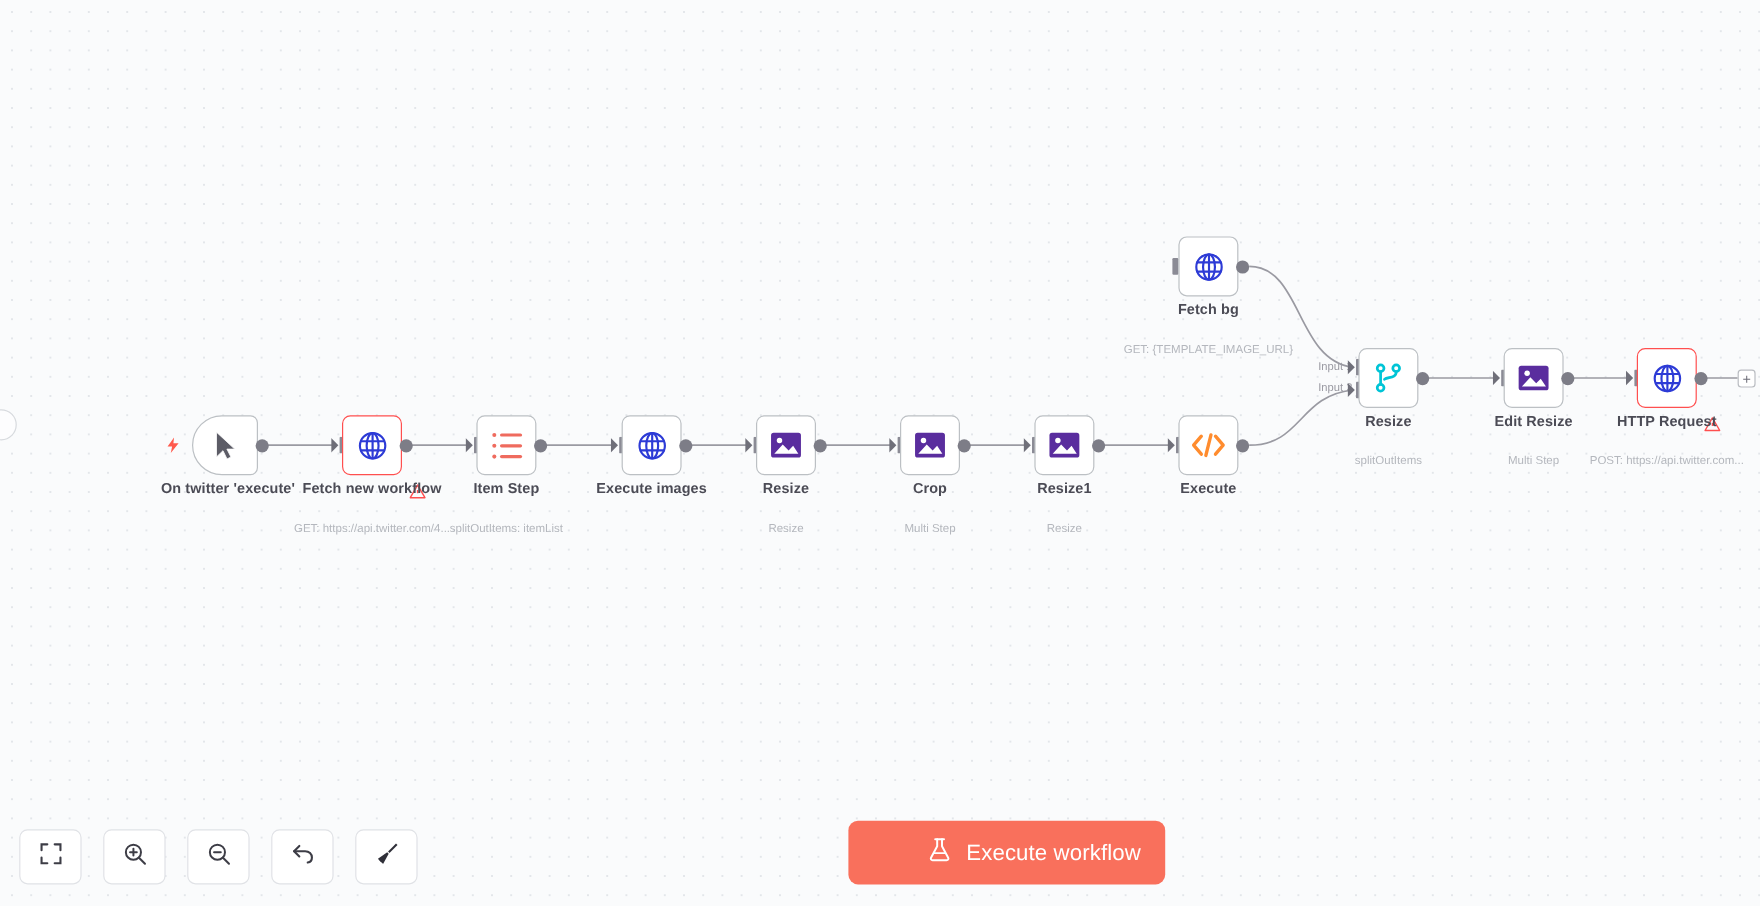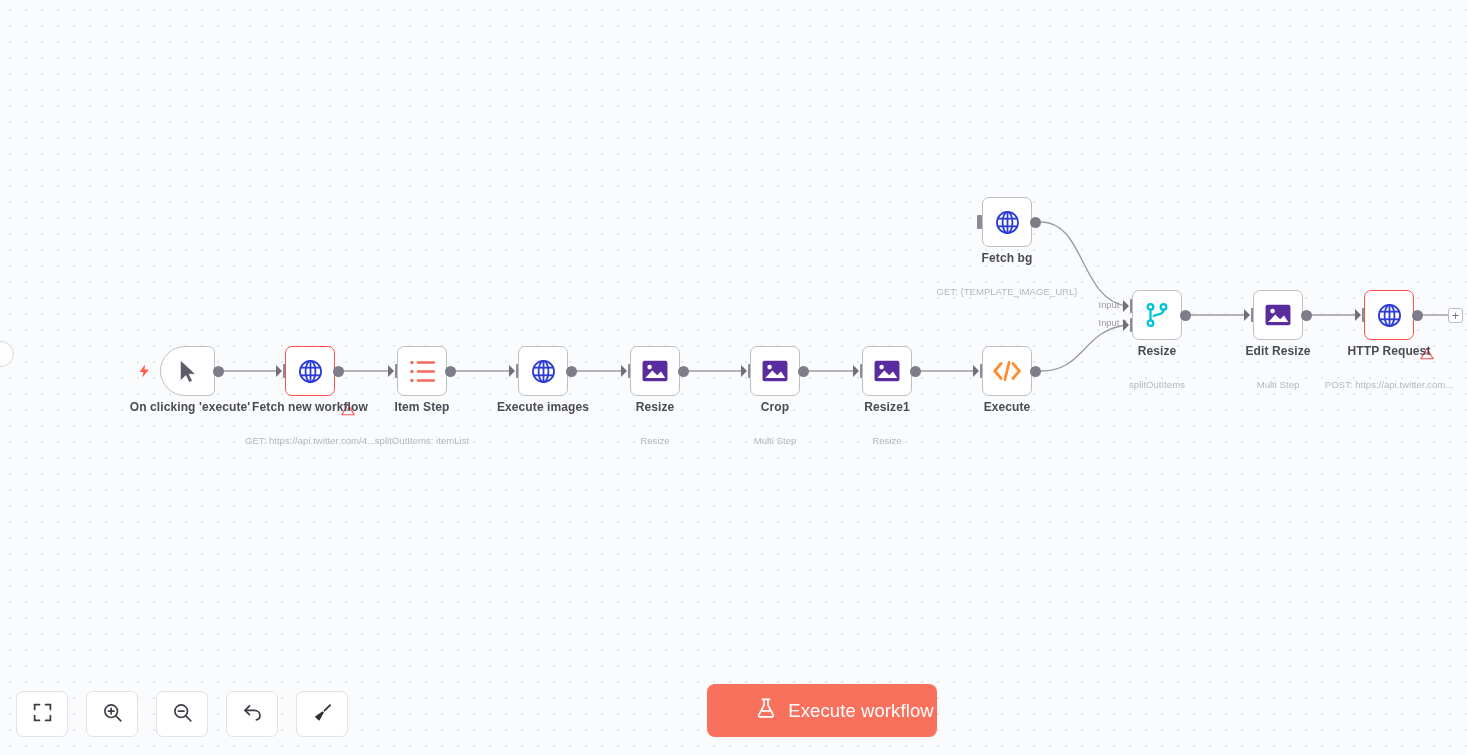--- a/index.html
+++ b/index.html
@@ -144,21 +144,21 @@
     border-radius: 7px;
     display: flex; align-items: center; justify-content: center;
     color: #3d3d46;
     cursor: pointer;
   }
 
   
   #execute-workflow-button {
     position: absolute;
     left: 707px; bottom: 18px;
-    width: 230px; height: 53px;
+    width: 264px; height: 53px;
     background: #f9705c;
     border: none;
     border-radius: 8px;
     color: #fff;
     display: flex; align-items: center; justify-content: center;
     gap: 11px;
     font-size: 18.5px;
     font-family: "Liberation Sans", sans-serif;
     cursor: pointer;
     padding-left: 45px;
@@ -202,21 +202,21 @@
         </svg>
     </span>
     <div class="node-box">
       <span>
         <svg viewBox="0 0 24 24" width="26" height="26" fill="#5c5c66" stroke="#fff" stroke-width="0.6">
             <path d="M5 2 L5 21 L10 16.2 L13.1 22.6 L16.1 21.1 L13 15 L19 15 Z"></path>
           </svg>
       </span>
     </div>
     <div class="out-dot"></div>
-    <div class="node-title">On clicking 'execute'</div>
+    <div class="node-title">On twitter 'execute'</div>
   </div>
 
   <div class="node" style="left:310px;top:371px">
     <span class="in-arrow">
       <svg viewBox="0 0 12 14" width="12" height="14">
           <path d="M0 1 L6 7 L0 13 Z" fill="#6f6f79"></path>
           <rect x="7" y="0" width="4" height="14" rx="1" fill="#8b8b95"></rect>
         </svg>
     </span>
     <div class="node-box err">

